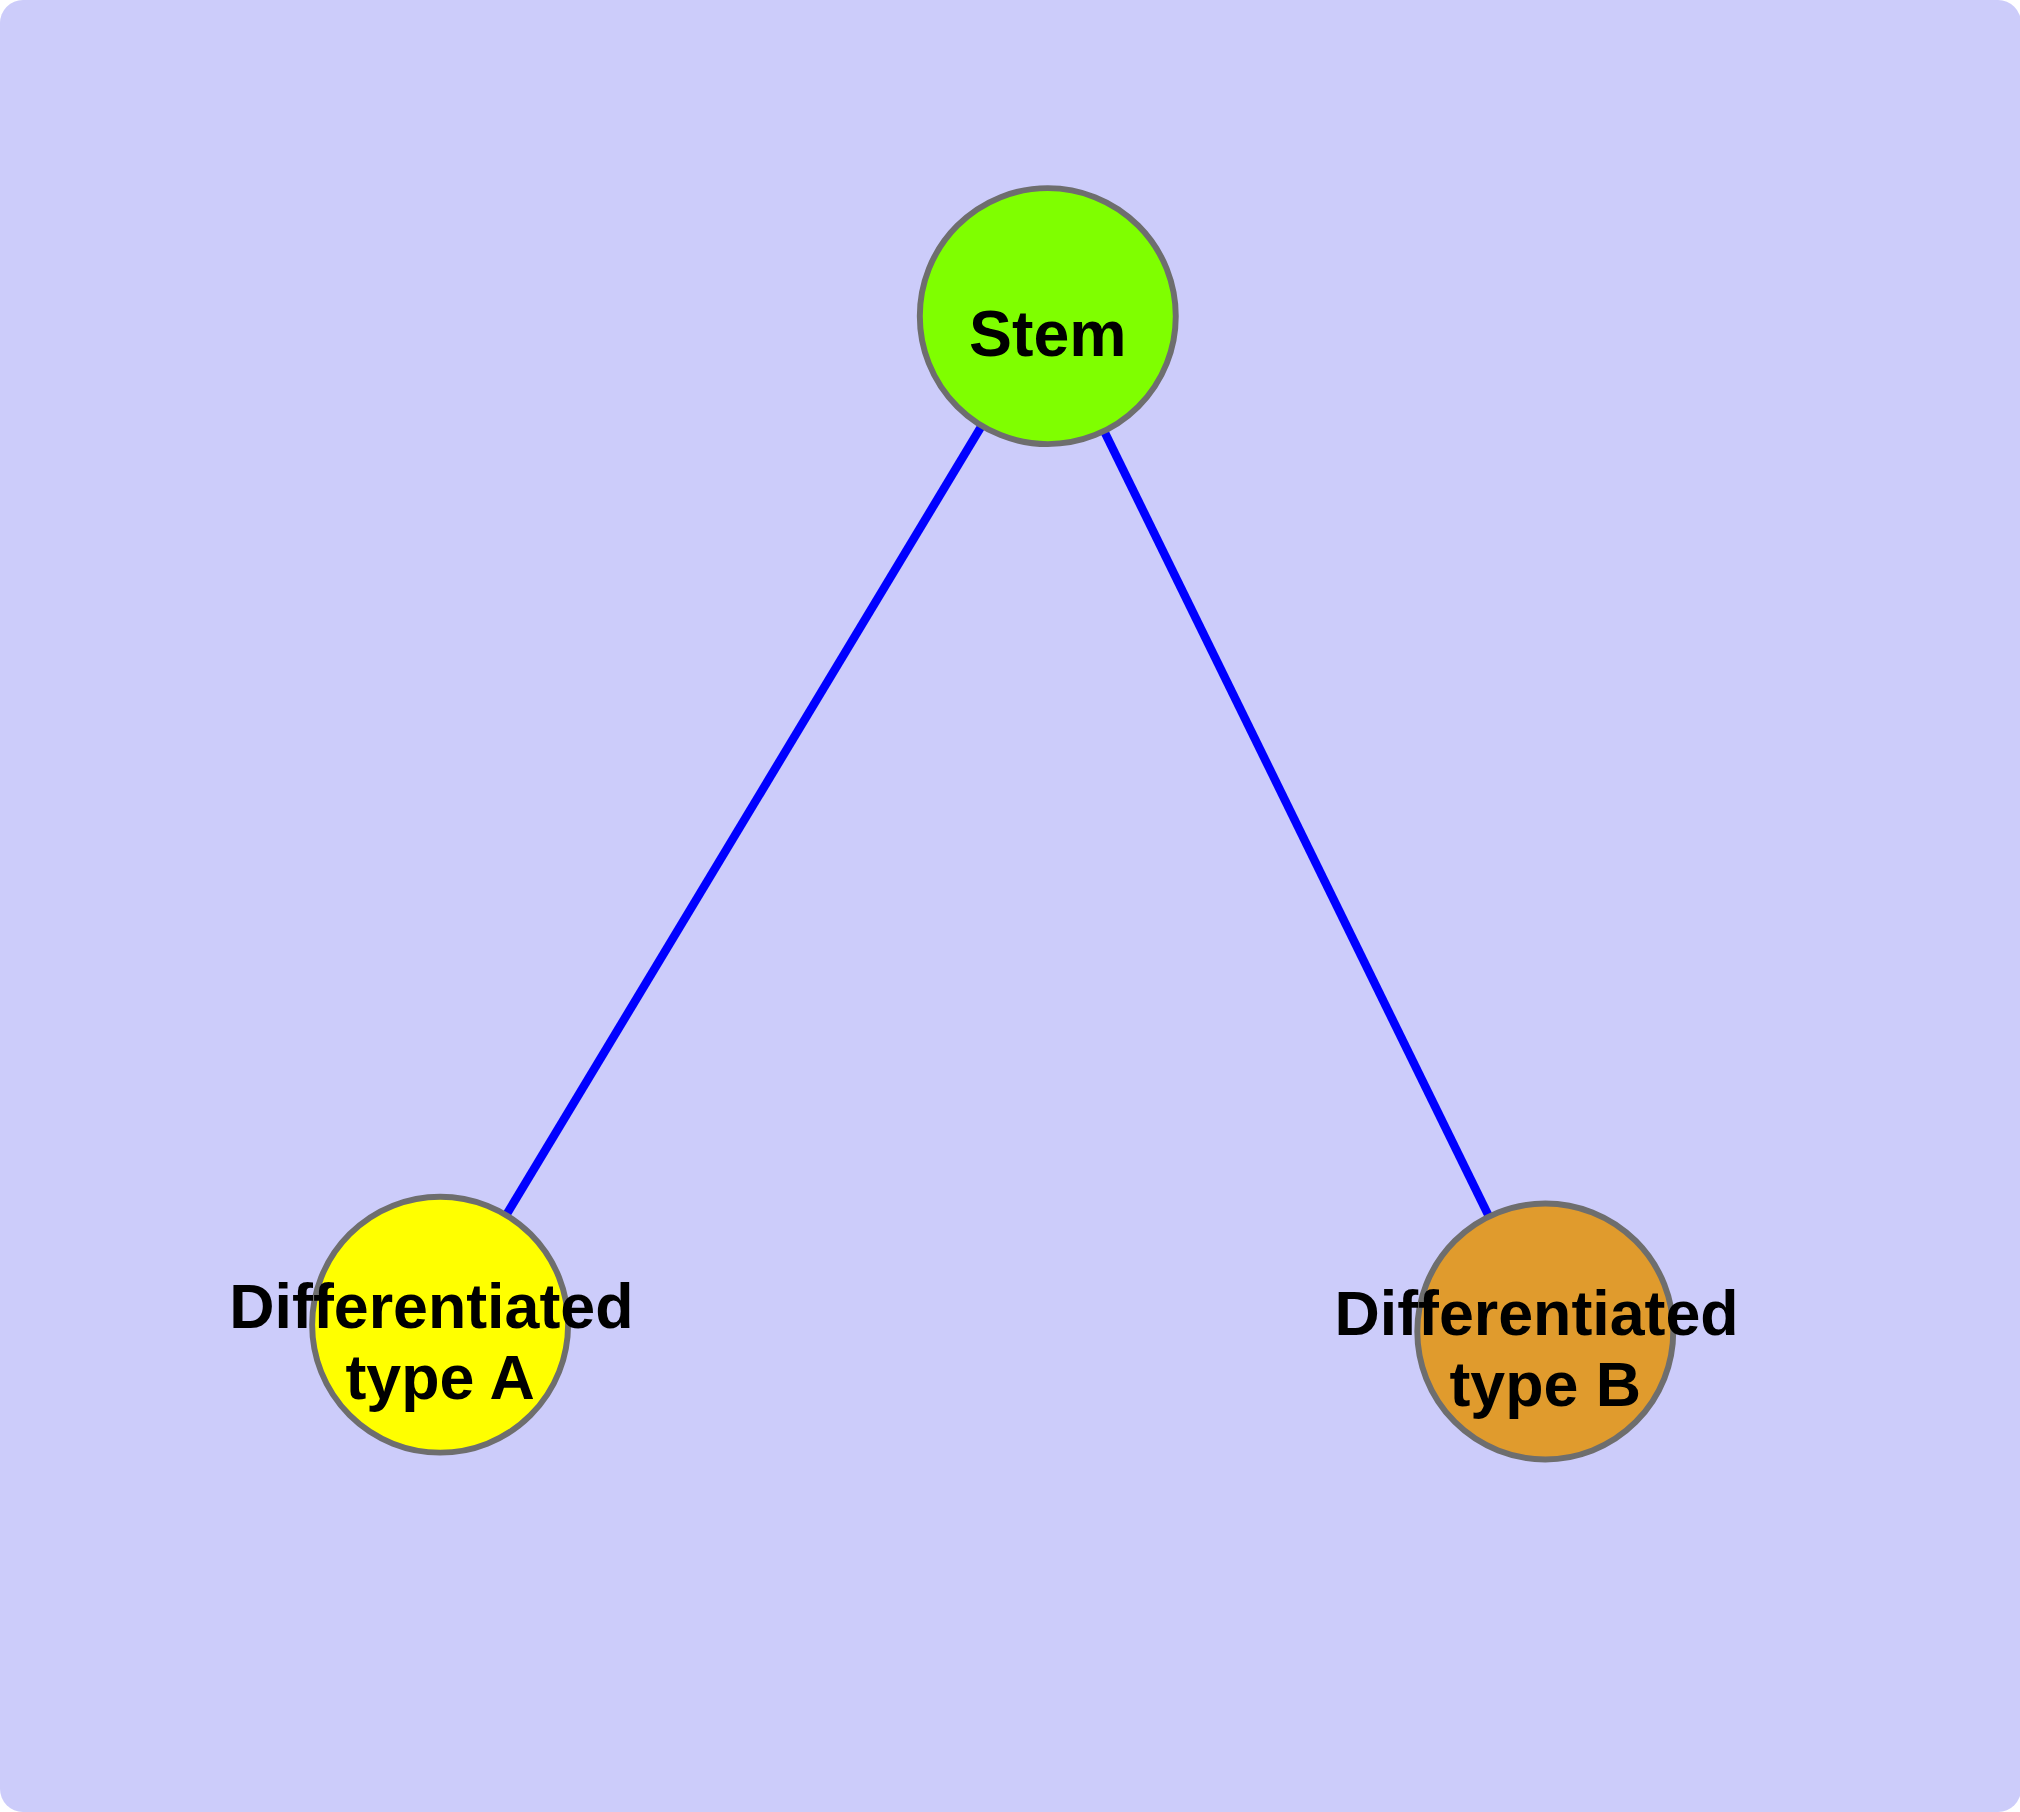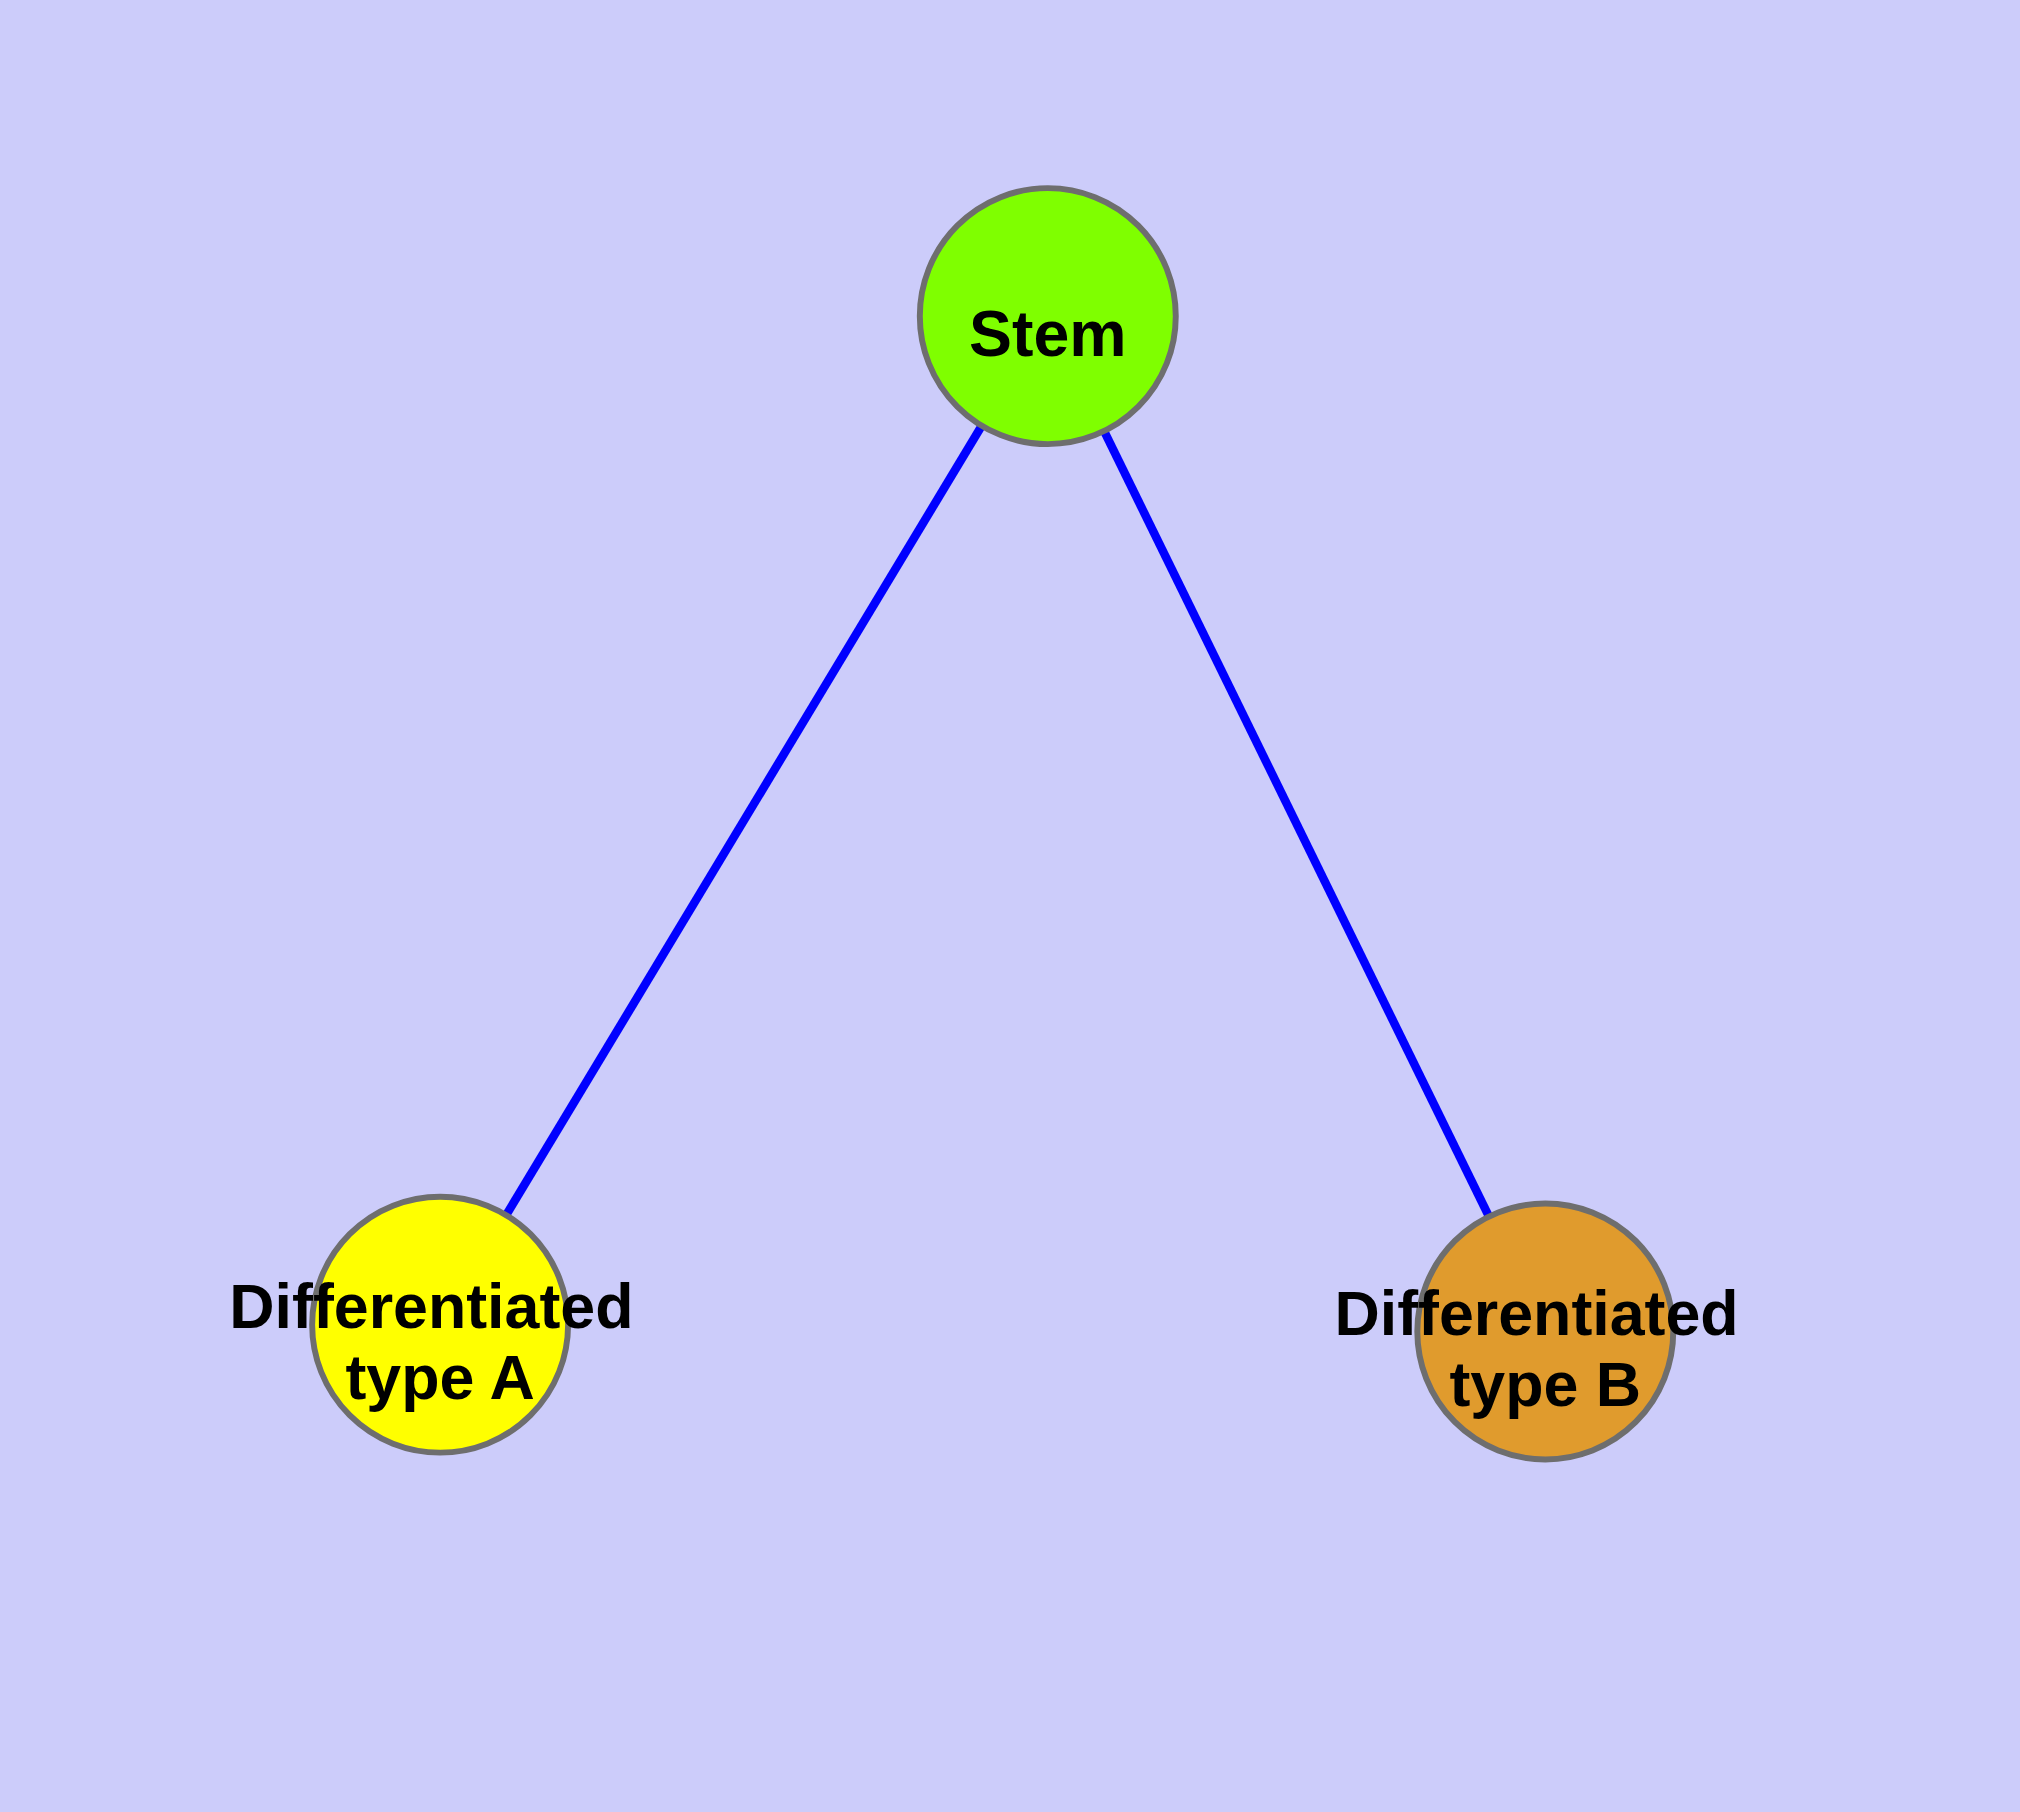--- a/index.html
+++ b/index.html
@@ -9,20 +9,21 @@
   }
   body {
     font-family: "Liberation Sans", sans-serif;
   }
   #stage {
     position: relative;
     width: 2021px;
     height: 1812px;
     overflow: hidden;
     background: #ccccfa;
+    border-radius: 23px;
   }
   #graph-svg {
     position: absolute;
     left: 0;
     top: 0;
     width: 2021px;
     height: 1812px;
     display: block;
   }
   .edge-line {

